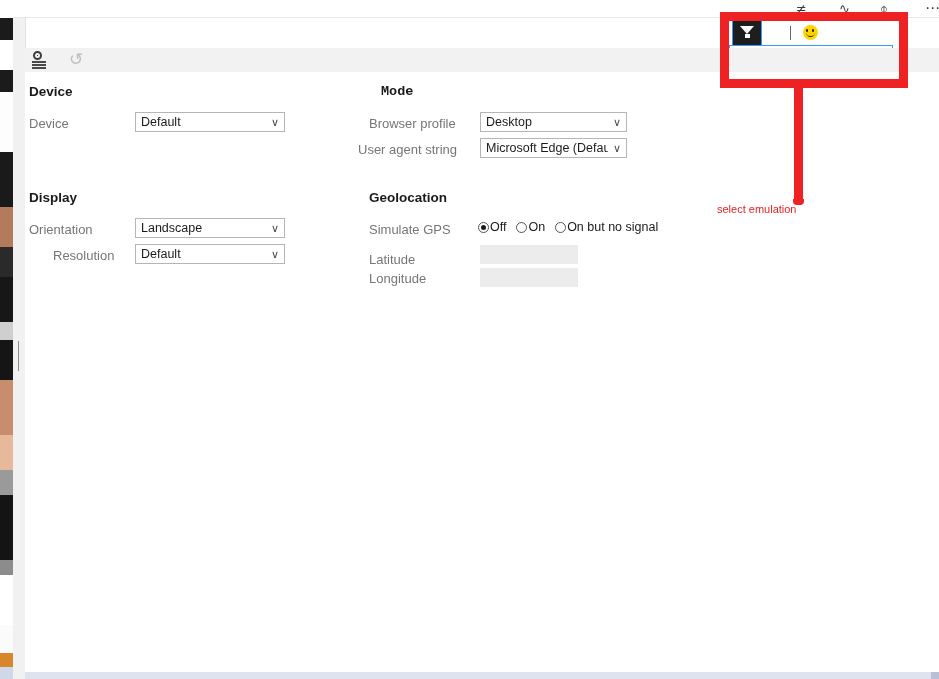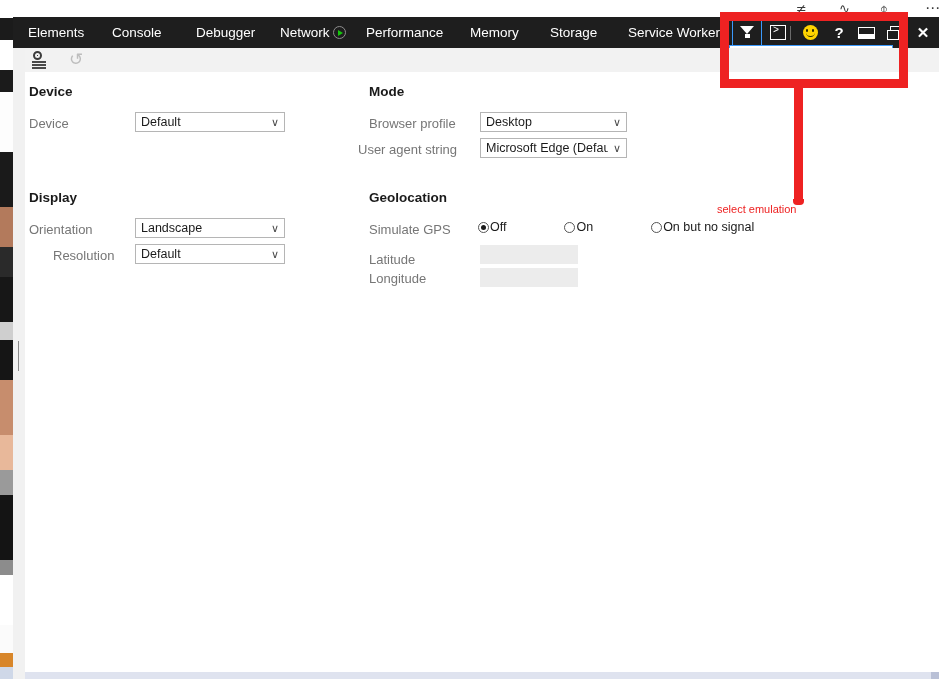--- a/index.html
+++ b/index.html
@@ -160,21 +160,21 @@
   }
   .combo .chev{
     width:18px;text-align:center;color:#4a4a4a;font-size:11px;
     font-family:"DejaVu Sans", sans-serif;
   }
   .ro-input{
     position:absolute;height:19px;background:#ececec;border:1px solid #ececec;
     box-sizing:border-box;
   }
 
-  .radio-row{position:absolute;display:flex;align-items:center;gap:48px;}
+  .radio-row{position:absolute;display:flex;align-items:center;}
   .radio{display:flex;align-items:center;margin-right:10px;cursor:default;}
   .radio .dot{
     width:11px;height:11px;border-radius:50%;border:1px solid #555;
     box-sizing:border-box;background:#fff;position:relative;flex:none;
   }
   .radio.on .dot::after{
     content:"";position:absolute;left:2px;top:2px;width:5px;height:5px;
     border-radius:50%;background:#1a1a1a;
   }
   .radio .rl{font-size:12.5px;color:#1a1a1a;margin-left:1px;white-space:nowrap;}
@@ -236,31 +236,20 @@
     </div>
   </div>
 
   <div class="browser-strip">
     <span class="bs-icon" style="left:783px;">≠</span>
     <span class="bs-icon" style="left:826px;">∿</span>
     <span class="bs-icon" style="left:867px;">⌽</span>
     <span class="bs-icon" style="left:912px;font-size:15px;">⋯</span>
   </div>
 
-  <div class="tabbar">
-    <div class="tab" style="left:15px;">Elements</div>
-    <div class="tab" style="left:99px;">Console</div>
-    <div class="tab" style="left:183px;">Debugger</div>
-    <div class="tab" style="left:267px;">Network</div>
-    <div class="net-play" style="left:320px;"></div>
-    <div class="tab" style="left:353px;">Performance</div>
-    <div class="tab" style="left:457px;">Memory</div>
-    <div class="tab" style="left:537px;">Storage</div>
-    <div class="tab" style="left:615px;">Service Workers</div>
-  </div>
 
   <div class="tb-btn sel" style="left:732px;">
     <span class="icon-funnel"></span>
   </div>
   <div class="tb-btn" style="left:763px;">
     <span class="icon-console"></span>
   </div>
   <div class="tb-sep" style="left:790px;"></div>
   <div class="tb-btn" style="left:795px;">
     <span class="icon-smiley">
@@ -314,21 +303,21 @@
     <div class="combo" style="left:110px;top:146px;width:150px;justify-content:space-between;">
       <span class="val">Landscape</span>
       <span class="chev">∨</span>
     </div>
     <div class="field-label" style="left:4px;top:176px;margin-left:24px;">Resolution</div>
     <div class="combo" style="left:110px;top:172px;width:150px;">
       <span class="val">Default</span>
       <span class="chev">∨</span>
     </div>
 
-    <div class="sec-title" style="left:344px;top:12px;">Mode</div>
+    <div class="sec-title" style="left:356px;top:12px;font-family:Liberation Mono, monospace;">Mode</div>
     <div class="field-label" style="left:344px;top:44px;">Browser profile</div>
     <div class="combo" style="left:455px;top:40px;width:147px;">
       <span class="val">Desktop</span>
       <span class="chev">∨</span>
     </div>
     <div class="field-label" style="left:333px;top:70px;">User agent string</div>
     <div class="combo" style="left:455px;top:66px;width:147px;">
       <span class="val">Microsoft Edge (Default</span>
       <span class="chev">∨</span>
     </div>

